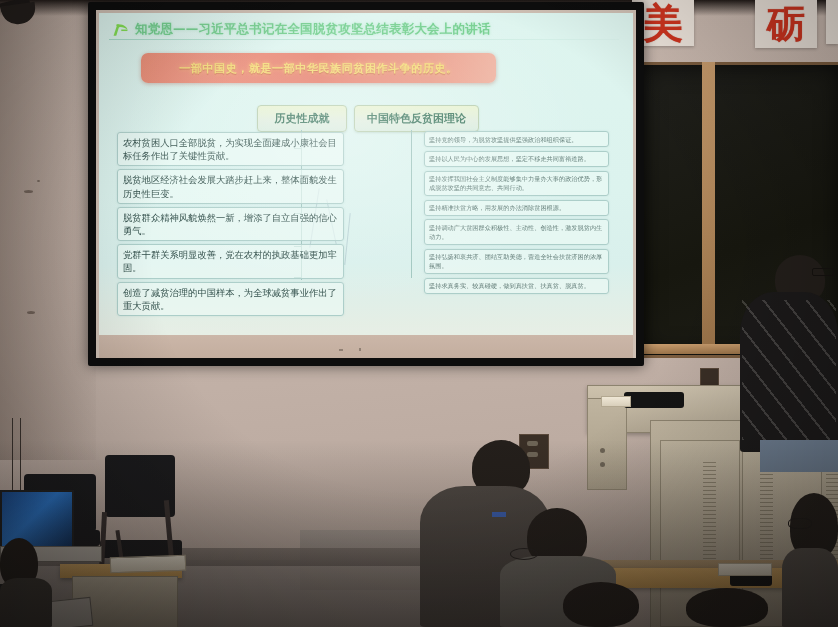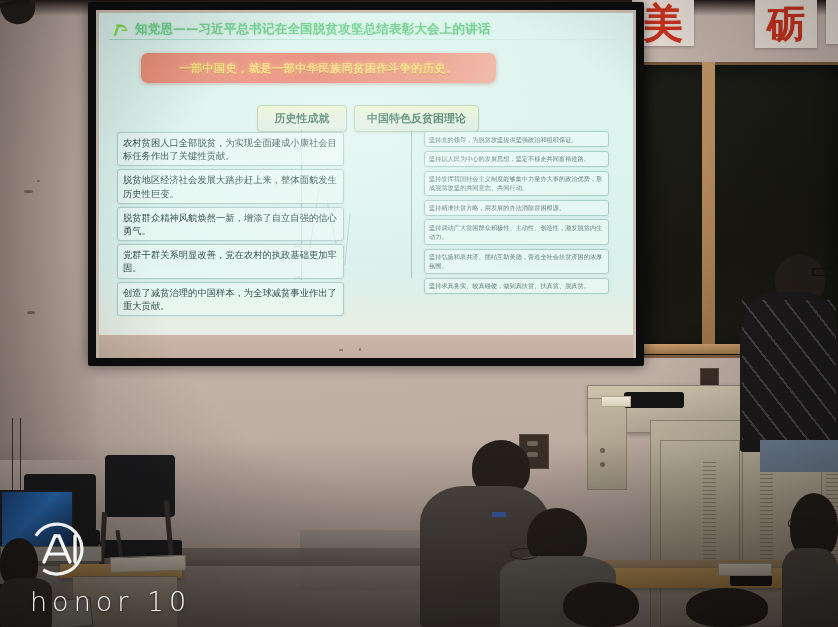--- a/index.html
+++ b/index.html
@@ -318,23 +318,14 @@
   <div class="head" style="left:790px;top:493px;width:48px;height:66px;"></div>
   <div class="body" style="left:782px;top:548px;width:56px;height:79px;background:#56504a;"></div>
   <div style="position:absolute;left:788px;top:518px;width:22px;height:9px;border:1.5px solid #201c19;border-radius:40%;"></div>
 
   <div class="head" style="left:0px;top:538px;width:38px;height:50px;"></div>
   <div class="body" style="left:0px;top:578px;width:52px;height:49px;background:#3c3833;"></div>
 
   <div class="bottom-dark"></div>
   <div class="dark-vignette"></div>
 
-  <div class="watermark">
-    <svg class="wm-circle" viewBox="0 0 58 58">
-      <path d="M29 4 A25 25 0 1 1 28.9 4" fill="none" stroke="rgba(255,255,255,.92)" stroke-width="3.2" stroke-dasharray="118 40" transform="rotate(-58 29 29)"></path>
-      <path d="M16 42 L27 16 L31 16 L42 42" fill="none" stroke="rgba(255,255,255,.95)" stroke-width="3.4" stroke-linecap="round"></path>
-      <path d="M21 34 L37 34" stroke="rgba(255,255,255,.95)" stroke-width="3.2" stroke-linecap="round"></path>
-      <path d="M47 16 L47 42" stroke="rgba(255,255,255,.95)" stroke-width="3.4" stroke-linecap="round"></path>
-    </svg>
-    <div class="wm-text">honor 10</div>
-  </div>
 
 </div>
 
 </body></html>

